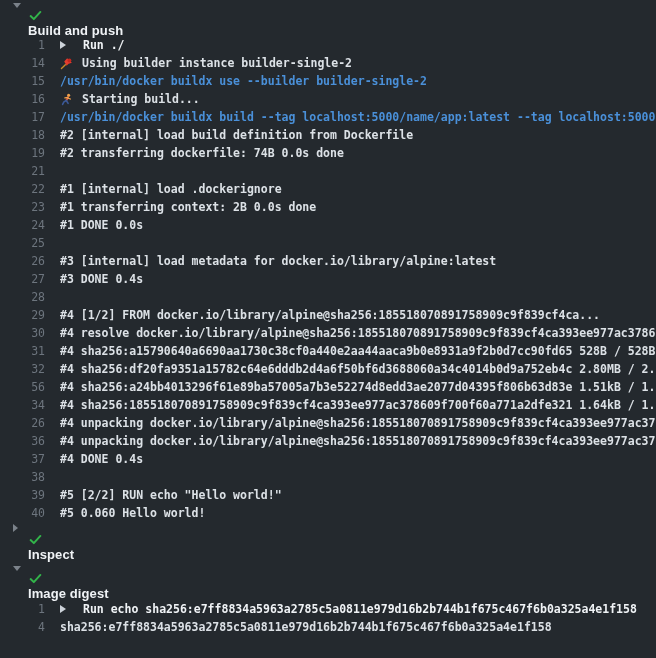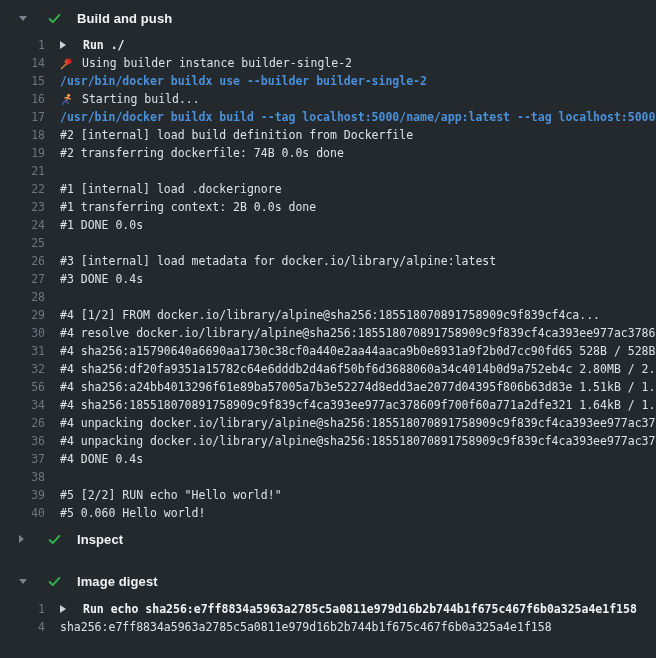--- a/index.html
+++ b/index.html
@@ -18,23 +18,24 @@
     background: var(--bg);
     font-family: "Liberation Sans", sans-serif;
     color: var(--text);
   }
   .log-viewer { width: 656px; height: 658px; overflow: hidden; padding-top: 3px; }
 
   
   .section-header {
     height: 30px;
     display: flex;
-    align-items: center;
-    padding-left: 19px;
+    align-items: flex-start;
+    padding-left: 13px;
     cursor: pointer;
+    flex-direction: column;
   }
   .chev-box { width: 13px; display: flex; justify-content: flex-start; }
   .chev { width: 0; height: 0; border-style: solid; display: inline-block; }
   .chev.down  { border-width: 5px 4.5px 0 4.5px; border-color: var(--chev) transparent transparent transparent; }
   .chev.right { border-width: 4.5px 0 4.5px 5px; border-color: transparent transparent transparent var(--chev); }
   .status-icon { margin-left: 15px; width: 15px; height: 15px; flex: 0 0 auto; }
   .section-title {
     margin-left: 15px;
     font-size: 13px;
     font-weight: bold;
@@ -59,20 +60,21 @@
     width: 45px;
     text-align: right;
     color: var(--num);
     cursor: pointer;
   }
   .line-content {
     margin-left: 15px;
     display: flex;
     align-items: center;
     color: var(--text);
+    font-weight: bold;
   }
   .log-line.command .line-content { color: var(--blue); font-weight: bold; }
   .log-line.run .line-content { color: var(--text-bright); font-weight: bold; gap: 8px; }
   .run-chev {
     width: 0; height: 0; border-style: solid;
     border-width: 4px 0 4px 6px;
     border-color: transparent transparent transparent #cdd3da;
     margin-right: 9px;
     display: inline-block;
     cursor: pointer;

